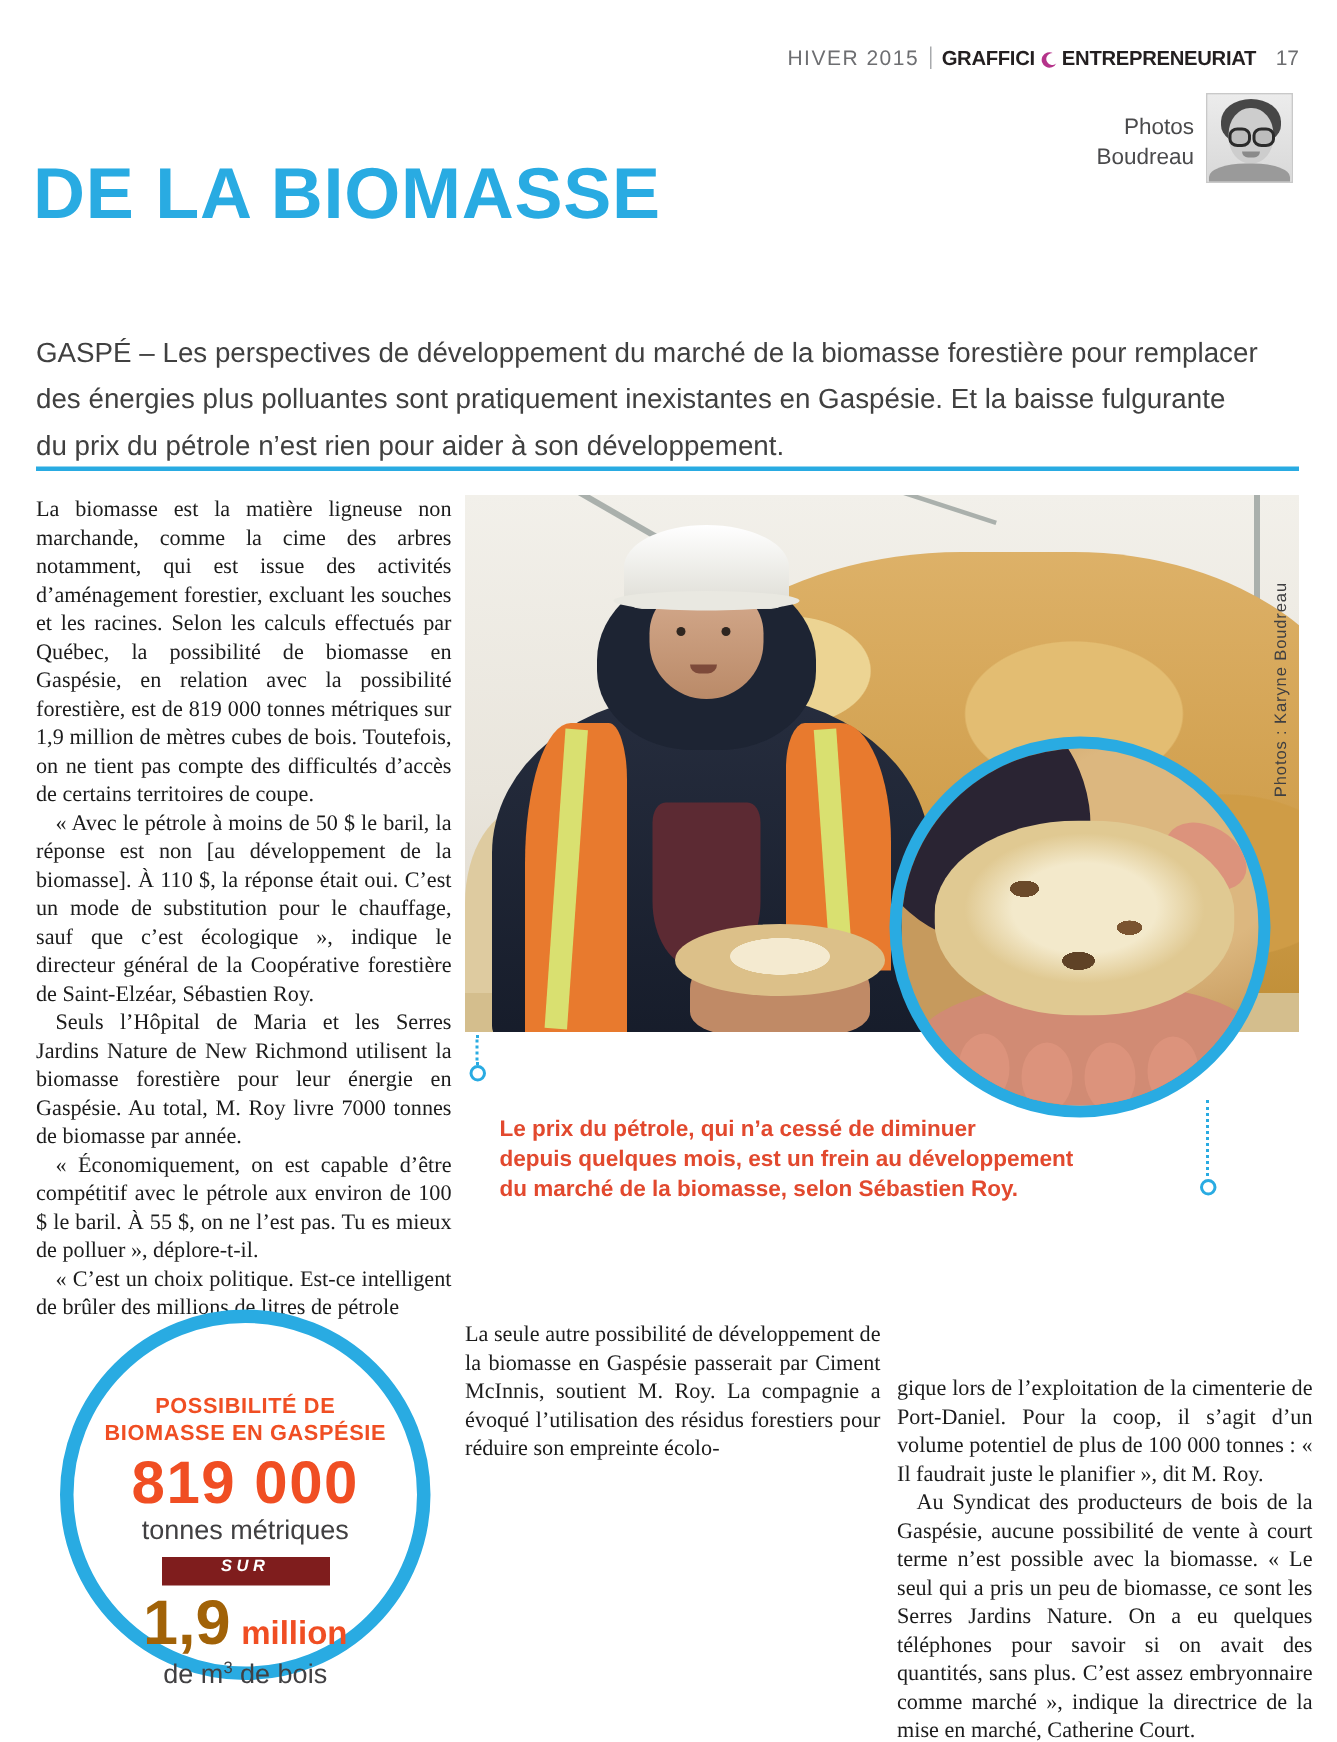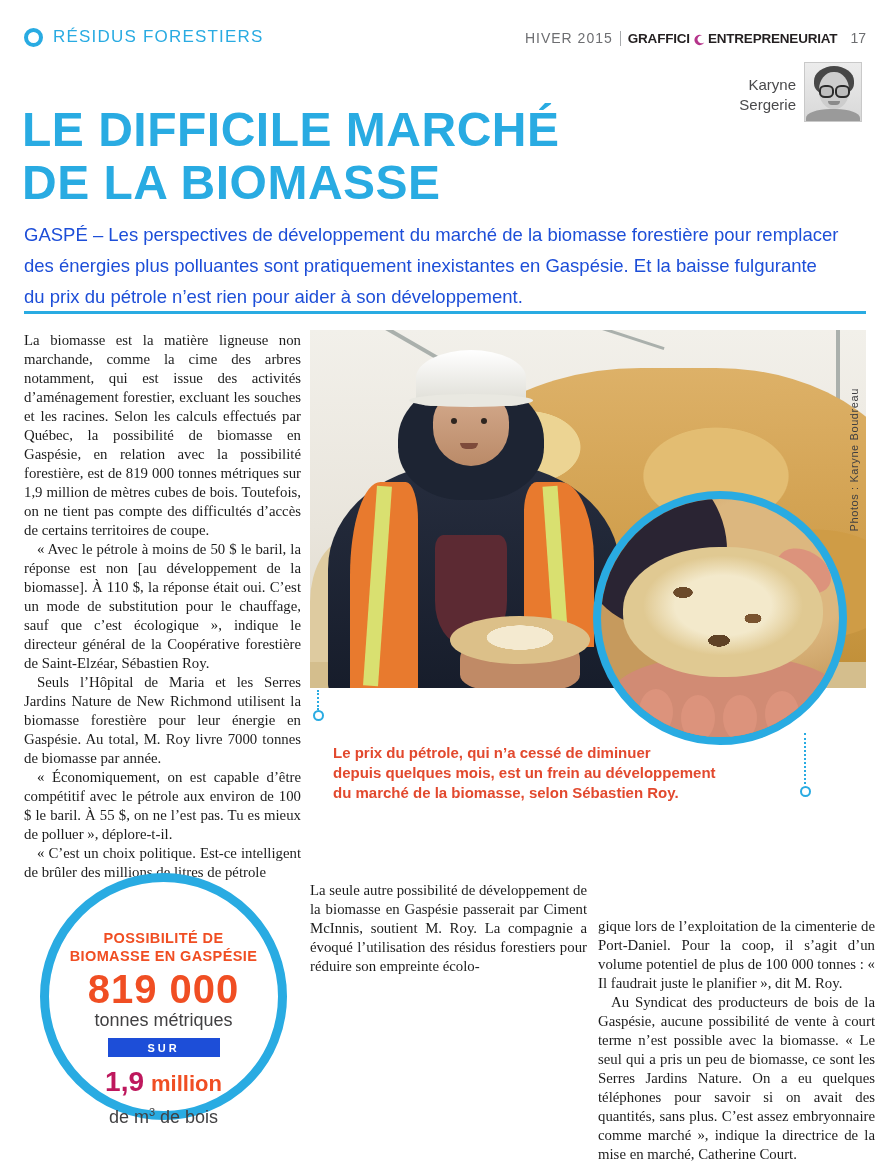--- a/index.html
+++ b/index.html
@@ -26,21 +26,21 @@
   .ap-face { position:absolute; left:14px; top:9px; width:30px; height:37px; border-radius:48%; background:#cdcdcd; }
   .ap-glass { position:absolute; top:22px; width:11px; height:9px; border:2px solid #2b2b2b; border-radius:40%; background:#bdbdbd; }
   .ap-glass.l { left:14px; } .ap-glass.r { left:30px; }
   .ap-mouth { position:absolute; left:23px; top:38px; width:12px; height:4px; border-radius:0 0 8px 8px; background:#8a8a8a; }
   .ap-body { position:absolute; left:1px; bottom:-8px; width:54px; height:20px; border-radius:45% 45% 0 0; background:#9a9a9a; }
 
   
   .title { position:absolute; left:22px; top:103px; margin:0; color:#29ABE2;
            font-size:48px; line-height:53px; font-weight:700; letter-spacing:0.5px; }
   .lead { position:absolute; left:24px; top:219px; width:818px; margin:0;
-          font-size:18.5px; line-height:31px; color:#1d4ed8; }
+          font-size:18.5px; line-height:31px; color:#404040; }
   .rule { position:absolute; left:24px; top:311px; width:842px; height:3px; background:#29ABE2; }
 
   
   .col { position:absolute; width:277px; font-family:"Liberation Serif", serif;
          font-size:14.8px; line-height:19px; color:#1c1c1c; text-align:justify; }
   .col p { margin:0; text-indent:13px; }
   .col p.first { text-indent:0; }
   .col1 { left:24px;  top:331px; }
   .col2 { left:310px; top:881px; }
   .col3 { left:598px; top:881px;margin-top:36px; }
@@ -127,68 +127,63 @@
               line-height:20px; font-weight:700; color:#29ABE2; white-space:pre-line; }
 
   
   .infographic { position:absolute; left:40px; top:873px; width:247px; height:247px;
                  border-radius:50%; border:9px solid #29ABE2; box-sizing:border-box;
                  text-align:center; padding-top:47px; }
   .ig-head { color:#F04E23; font-weight:700; font-size:14.5px; line-height:18px;
              letter-spacing:0.4px; white-space:pre-line; }
   .ig-num1 { color:#F04E23; font-weight:700; font-size:40px; line-height:42px; letter-spacing:1px; margin-top:3px; }
   .ig-unit1 { color:#414042; font-size:18px; line-height:21px; }
-  .ig-bar { width:112px; height:19px; background:#1d4ed8; margin:7px auto 5px;
-            display:flex; align-items:center; justify-content:center; }
+  .ig-bar { width:112px; height:19px; background:#7f1d1d; margin:7px auto 5px;
+            display:flex; justify-content:center;font-style:italic; }
   .ig-bar span { color:#fff; font-size:11px; font-weight:700; letter-spacing:3px; }
   .ig-row { display:flex; align-items:baseline; justify-content:center; gap:7px; }
-  .ig-num2 { color:#be185d; font-weight:700; font-size:28px; line-height:40px; }
+  .ig-num2 { color:#a16207; font-weight:700; font-size:42px; line-height:40px; }
   .ig-mill { color:#F04E23; font-weight:700; font-size:22px; }
   .ig-unit2 { color:#414042; font-size:18px; line-height:20px; }
   .ig-unit2 sup { font-size:11px; }
 </style>
 </head>
 <body>
 
 <div class="page">
 
-  <div class="kicker">
-    <span class="ring"></span>
-    <span class="kicker-text">RÉSIDUS FORESTIERS</span>
-  </div>
   <div class="head-meta">
     <span class="issue">HIVER 2015</span>
     <span class="meta-divider"></span>
     <span class="mag">GRAFFICI</span>
     <span class="mag-icon">
       <svg width="12" height="12" viewBox="0 0 10 10">
           <path d="M7.6 1.2 A4.3 4.3 0 1 0 9.4 6.8 A3.3 3.3 0 1 1 7.6 1.2 Z" fill="#B5338A"></path>
         </svg>
     </span>
     <span class="mag">ENTREPRENEURIAT</span>
     <span class="pagenum">17</span>
   </div>
 
   <div class="author">
     <div class="author-name">
-      <div>Karyne</div>
-      <div>Sergerie</div>
+      <div>Photos</div>
+      <div>Boudreau</div>
     </div>
     <div class="author-photo">
       <div class="ap-hair"></div>
       <div class="ap-face"></div>
       <div class="ap-glass l"></div>
       <div class="ap-glass r"></div>
       <div class="ap-mouth"></div>
       <div class="ap-body"></div>
     </div>
   </div>
 
   <h1 class="title">
-    <div>LE DIFFICILE MARCHÉ</div>
     <div>DE LA BIOMASSE</div>
   </h1>
   <p class="lead">GASPÉ – Les perspectives de développement du marché de la biomasse forestière pour remplacer des énergies plus polluantes sont pratiquement inexistantes en Gaspésie. Et la baisse fulgurante du prix du pétrole n’est rien pour aider à son développement.</p>
   <div class="rule"></div>
 
   <div class="col col1">
     <p class="first">La biomasse est la matière ligneuse non marchande, comme la cime des arbres notamment, qui est issue des activités d’aménagement forestier, excluant les souches et les racines. Selon les calculs effectués par Québec, la possibilité de biomasse en Gaspésie, en relation avec la possibilité forestière, est de 819 000 tonnes métriques sur 1,9 million de mètres cubes de bois. Toutefois, on ne tient pas compte des difficultés d’accès de certains territoires de coupe.</p>
     <p>« Avec le pétrole à moins de 50 $ le baril, la réponse est non [au développement de la biomasse]. À 110 $, la réponse était oui. C’est un mode de substitution pour le chauffage, sauf que c’est écologique », indique le directeur général de la Coopérative forestière de Saint-Elzéar, Sébastien Roy.</p>
     <p>Seuls l’Hôpital de Maria et les Serres Jardins Nature de New Richmond utilisent la biomasse forestière pour leur énergie en Gaspésie. Au total, M. Roy livre 7000 tonnes de biomasse par année.</p>
     <p>« Économiquement, on est capable d’être compétitif avec le pétrole aux environ de 100 $ le baril. À 55 $, on ne l’est pas. Tu es mieux de polluer », déplore-t-il.</p>

